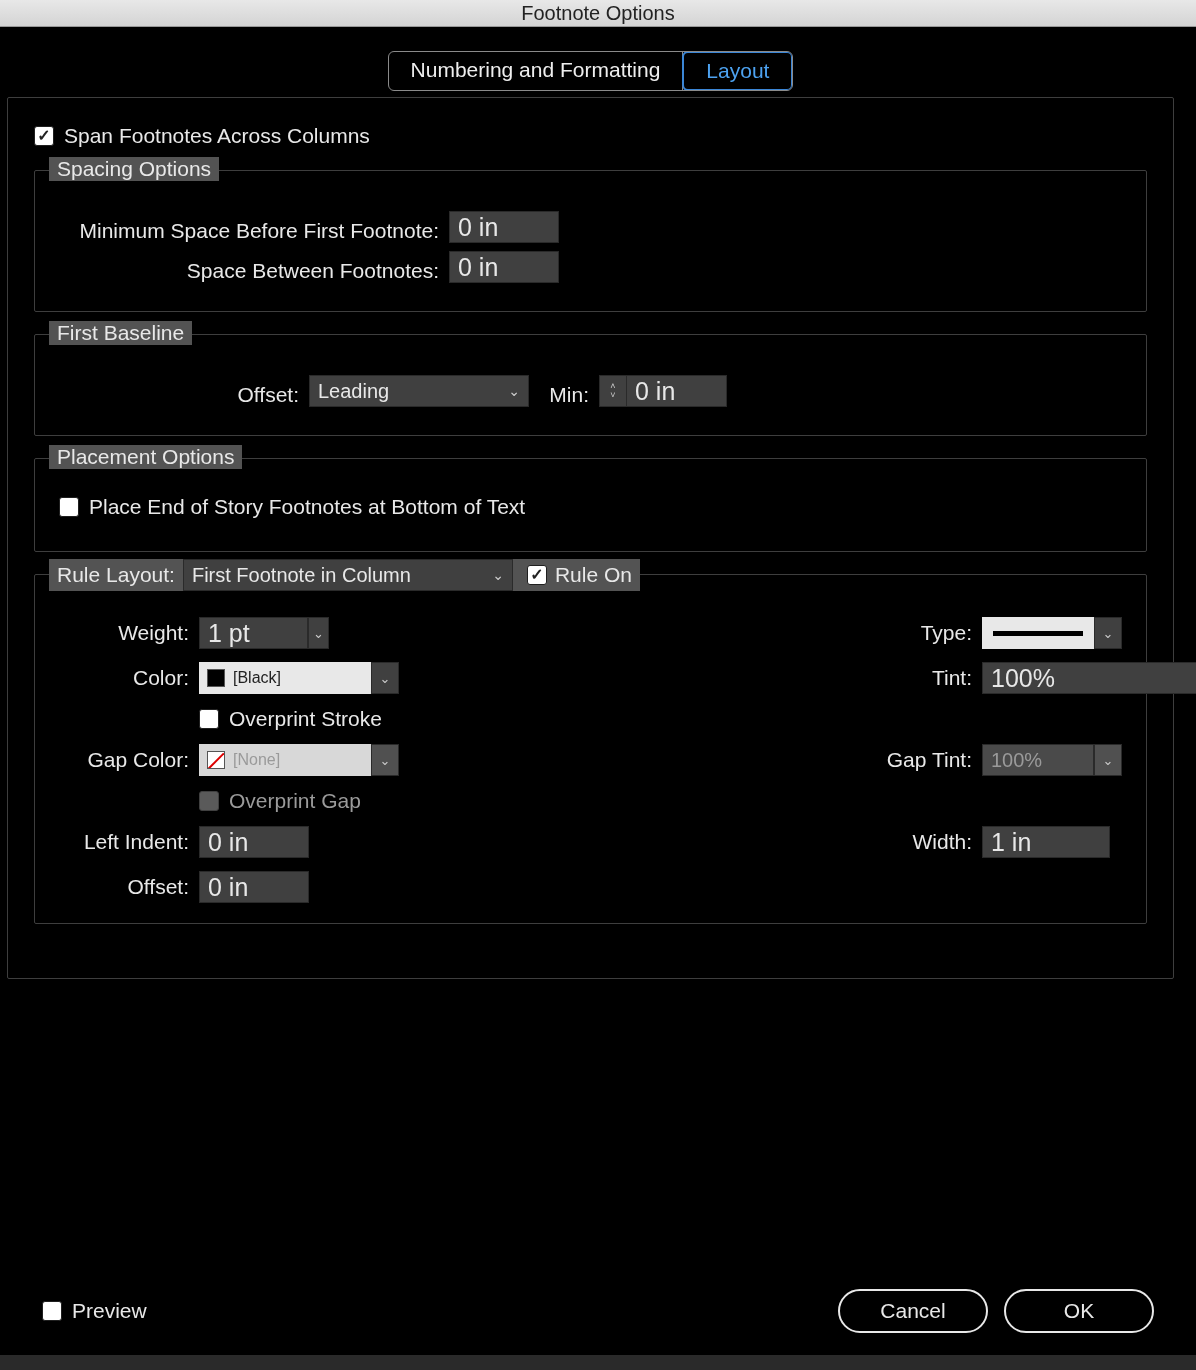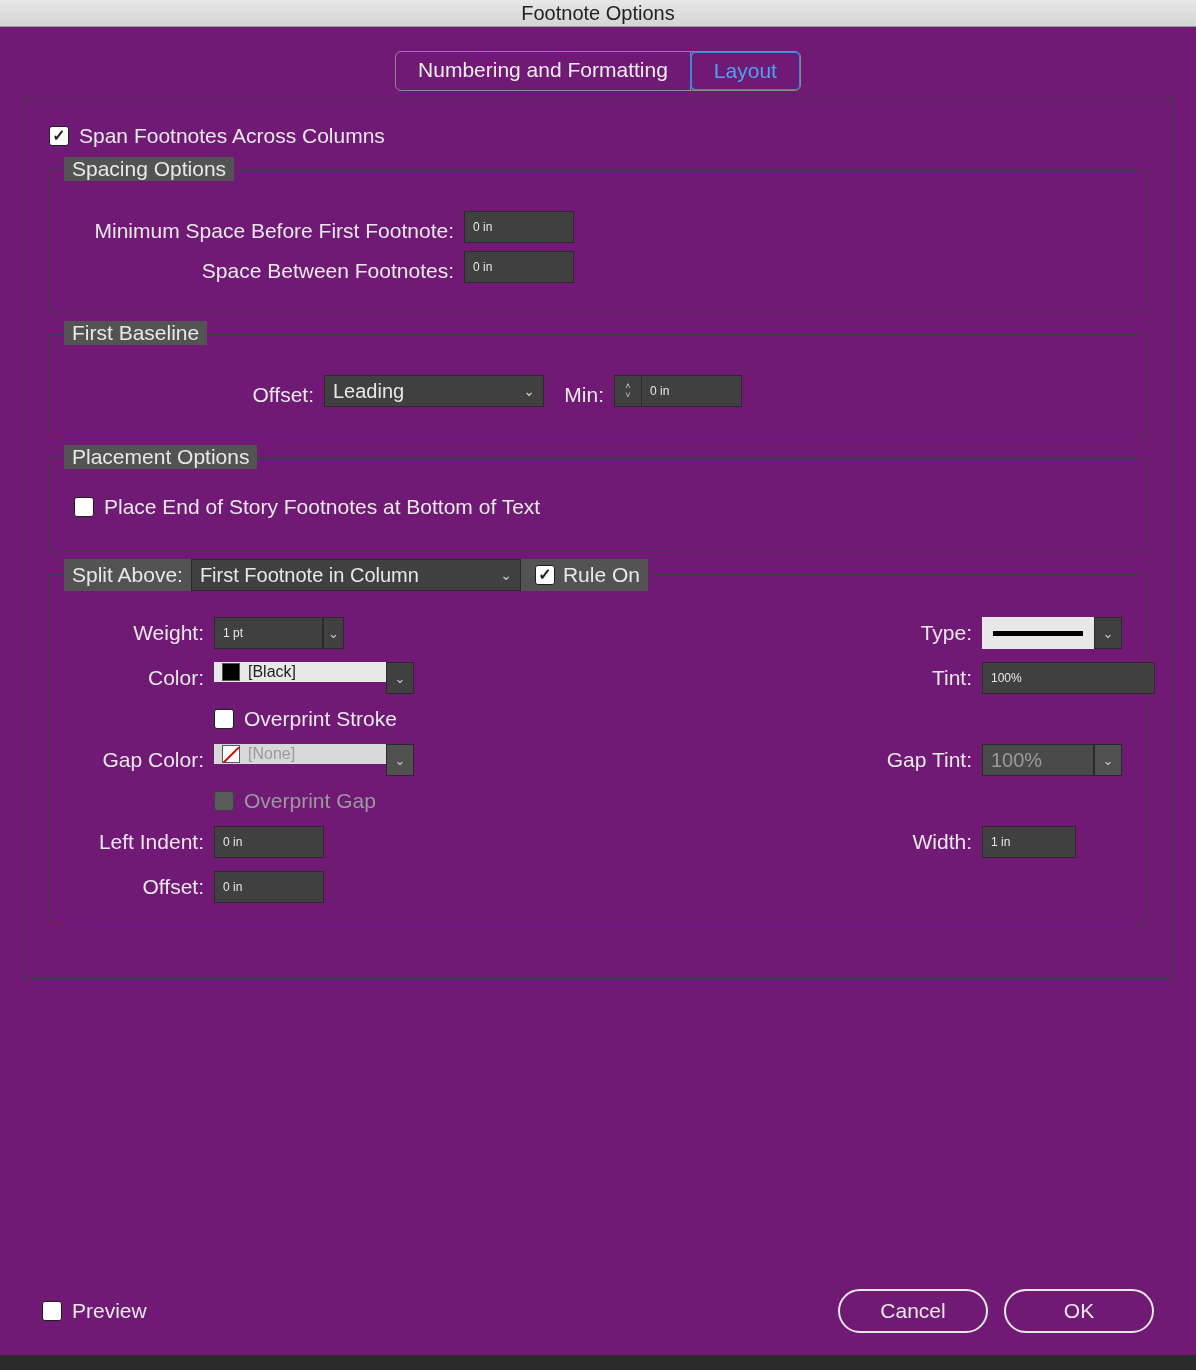--- a/index.html
+++ b/index.html
@@ -1,40 +1,40 @@
 <!DOCTYPE html>
 <html><head>
 <meta charset="utf-8">
 <style>
   * { box-sizing: border-box; margin: 0; padding: 0; font-family: -apple-system, "Helvetica Neue", Arial, sans-serif; }
   body { background: #2a2a2a; width: 1196px; height: 1370px; overflow: hidden; }
   .titlebar { height: 27px; background: linear-gradient(#e8e8e8,#d4d4d4); border-bottom:1px solid #999; display:flex; align-items:center; justify-content:center; font-size:20px; color:#222; }
-  .dialog-body { background:#701a75; padding: 24px 22px 18px 22px; height:calc(100% - 42px); position:relative; }
+  .dialog-body { background:#000000; padding: 24px 22px 18px 7px; height:calc(100% - 42px); position:relative; }
   .tabs { display:flex; justify-content:center; margin-bottom:6px; }
   .tabs-inner { display:flex; border:1px solid #8a8a8a; border-radius:6px; overflow:hidden; }
   .tab { padding:6px 22px; font-size:21px; color:#eee; border-right:1px solid #8a8a8a; cursor:pointer; }
   .tab:last-child { border-right:none; }
   .tab.active { border:2px solid #3b86d6; color:#4da2f0; border-radius:6px; margin:-1px; }
   .panel-border { border:1px solid #3e3e3e; border-radius:2px; padding:22px 26px 32px 26px; }
   .check-row { display:flex; align-items:center; gap:10px; margin:4px 0 12px 0;}
   .check { width:20px; height:20px; border:1px solid #1f1f1f; border-radius:3px; background:#fff; display:flex; align-items:center; justify-content:center; cursor:pointer; flex-shrink:0;}
   .check.on::after { content:"✓"; font-size:16px; font-weight:bold; color:#222; line-height:1; }
   .check.indet { background:#777; border-color:#333; }
   .check.indet::after { content:"✓"; color:#ccc; font-size:16px; }
   .check.dis { background:#5a5a5a; border-color:#404040; cursor:default; }
   .lbl { font-size:21px; color:#e8e8e8; }
   .lbl.dis { color:#9a9a9a; }
   .group { border:1px solid #3e3e3e; border-radius:2px; padding:32px 24px 20px 24px; position:relative; margin:22px 0; }
   .group-title { position:absolute; top:-14px; left:14px; background:#535353; padding:0 8px; font-size:21px; color:#e8e8e8; }
   .form-row { display:flex; align-items:flex-end; margin:8px 0; }
   .form-label { font-size:21px; color:#e8e8e8; text-align:right; padding-right:10px; }
-  .input { background:#404040; border:1px solid #2a2a2a; color:#e8e8e8; font-size:12px; padding:4px 8px; height:32px; }
+  .input { background:#404040; border:1px solid #2a2a2a; color:#e8e8e8; font-size:25px; padding:4px 8px; height:32px; }
   .select { background:#404040; border:1px solid #2a2a2a; color:#e8e8e8; font-size:20px; height:32px; display:flex; align-items:center; justify-content:space-between; padding:0 8px; cursor:pointer; }
   .select .chev { font-size:14px; color:#ccc; }
-  .color-swatch { display:flex; align-items:center; gap:8px; background:#e8e8e8; color:#222; height:20px; padding:0 8px; flex:1; }
+  .color-swatch { display:flex; align-items:center; gap:8px; background:#e8e8e8; color:#222; height:32px; padding:0 8px; flex:1; }
   .swatch-box { width:18px; height:18px; border:1px solid #555; }
   .dd-btn { width:28px; height:32px; background:#404040; border:1px solid #2a2a2a; display:flex; align-items:center; justify-content:center; cursor:pointer; }
   .dd-btn.dis { background:#505050; cursor:default; }
   .dd-btn .chev { font-size:13px; color:#ccc; }
   .input-combo { display:flex; }
   .type-swatch { background:#e8e8e8; height:32px; flex:1; display:flex; align-items:center; justify-content:center; }
   .type-line { width:90px; height:5px; background:#000; }
   .stepper { width:28px; height:32px; background:#404040; border:1px solid #2a2a2a; display:flex; flex-direction:column; justify-content:center; align-items:center; }
   .stepper .up, .stepper .down { font-size:9px; color:#ccc; line-height:1; cursor:pointer; }
   .rule-grid { display:grid; grid-template-columns: 140px 200px 1fr 110px 140px; row-gap:13px; align-items:center; }
@@ -99,21 +99,21 @@
     <div class="group">
       <div class="group-title">Placement Options</div>
       <div class="check-row">
         <div class="check"></div>
         <span class="lbl">Place End of Story Footnotes at Bottom of Text</span>
       </div>
     </div>
 
     <div class="group" style="padding-top:12px;">
       <div style="position:absolute; top:-16px; left:14px; background:#535353; padding:0 8px; display:flex; align-items:center; gap:8px;">
-        <span class="lbl">Split Above:</span>
+        <span class="lbl">Rule Layout:</span>
         <div class="select" style="width:330px;">
           <span>First Footnote in Column</span>
           <span class="chev">⌄</span>
         </div>
         <div class="check on" style="margin-left:6px;"></div>
         <span class="lbl">Rule On</span>
       </div>
 
       <div style="height:30px;"></div>
 
@@ -184,21 +184,21 @@
         <div></div>
         <div class="check-row" style="grid-column:2 / span 4; margin:0;">
           <div class="check dis"></div>
           <span class="lbl dis">Overprint Gap</span>
         </div>
 
         <div class="form-label">Left Indent:</div>
         <input class="input" style="width: 110px;" value="0 in">
         <div></div>
         <div class="form-label">Width:</div>
-        <input class="input" style="width: 94px;" value="1 in">
+        <input class="input" style="width: 128px;" value="1 in">
 
         <div class="form-label">Offset:</div>
         <input class="input" style="width: 110px;" value="0 in">
         <div></div>
           <div></div>
           <div></div>
       </div>
     </div>
 
   </div>

